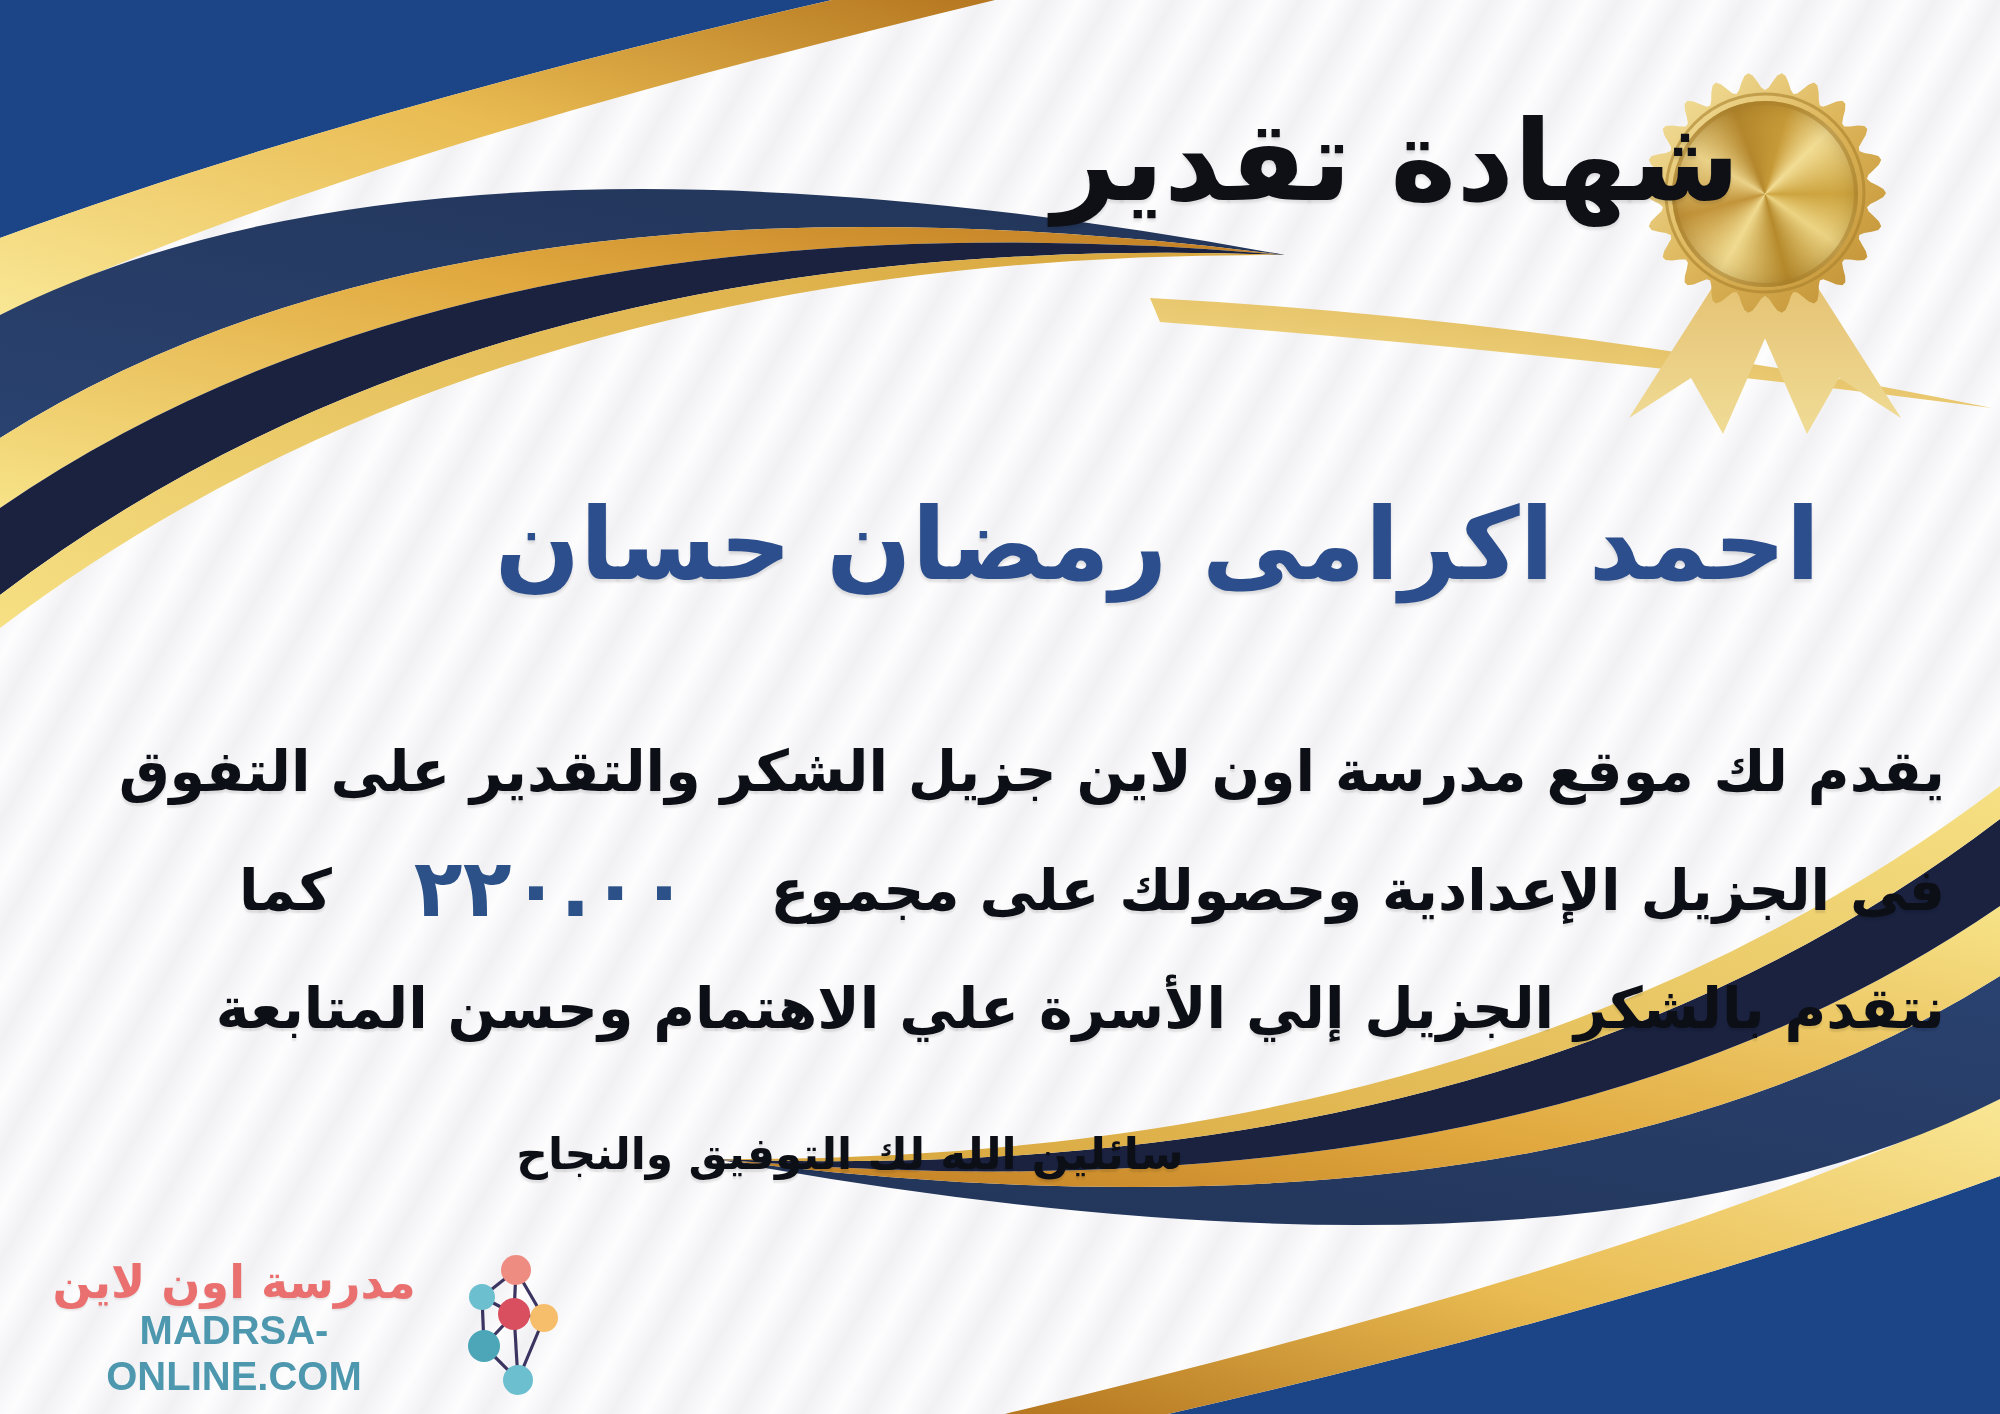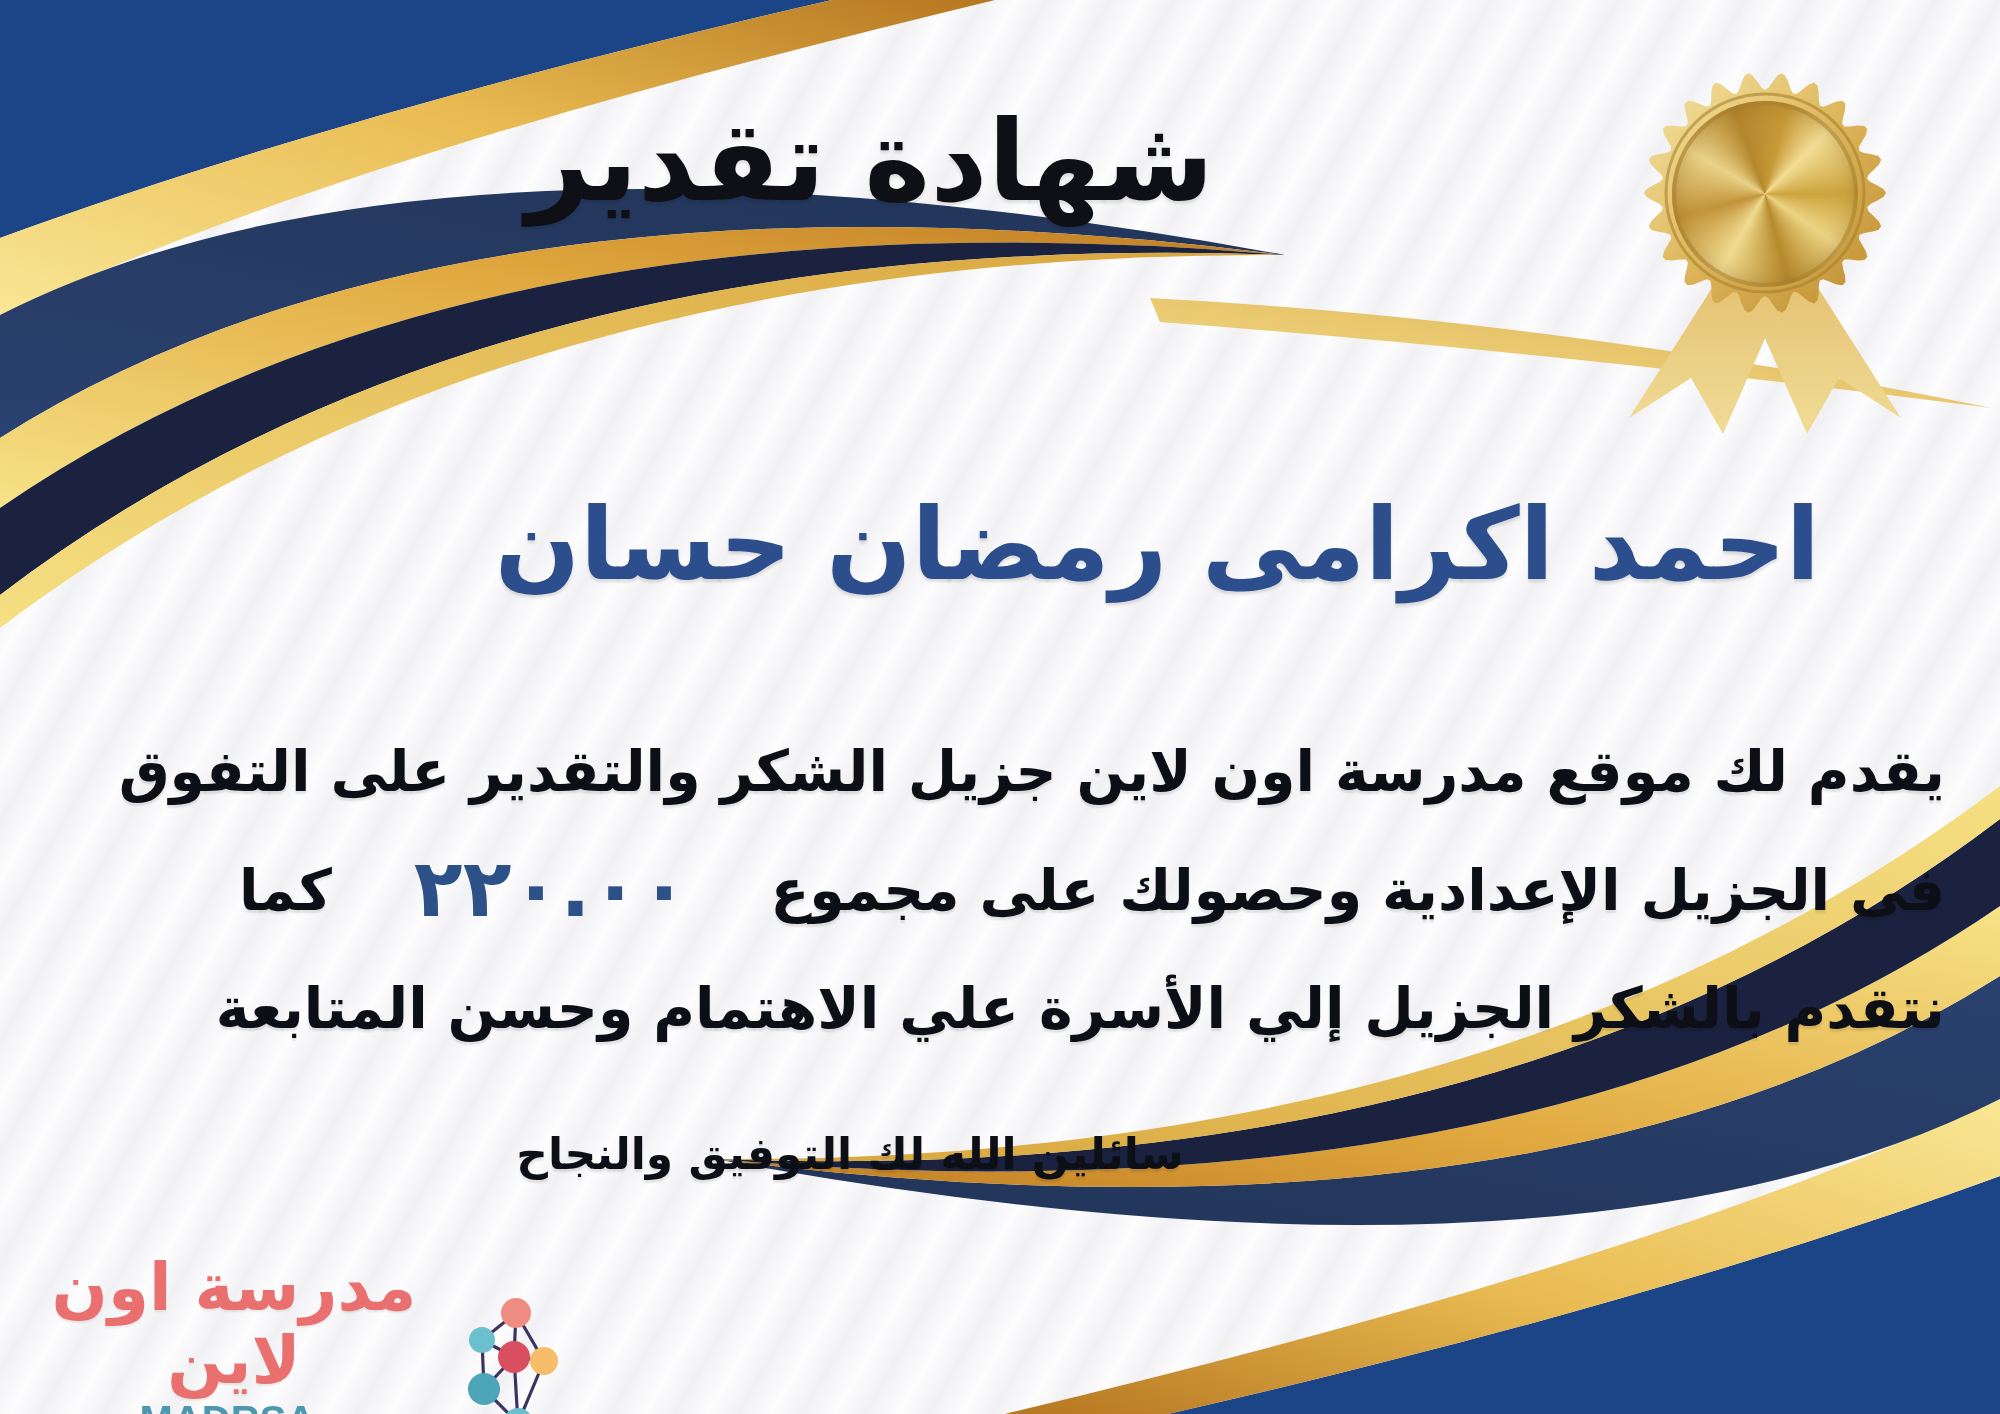--- a/index.html
+++ b/index.html
@@ -6,21 +6,21 @@
   body { background:#666; font-family:"DejaVu Sans", sans-serif; }
   .canvas {
     position:relative; width:2000px; height:1414px; overflow:hidden;
     background:
       repeating-linear-gradient(120deg, #fdfdfe 0px, #f1f1f4 26px, #fdfdfe 55px),
       #ffffff;
   }
   svg.deco { position:absolute; inset:0; width:2000px; height:1414px; display:block; }
 
   .title {
-    position:absolute; top:96px; left:0; width:1740px; text-align:center;
+    position:absolute; top:96px; left:0; width:1740px; 
     font-size:112px; font-weight:bold; color:#0e1016; direction:rtl;
     text-shadow:0 3px 3px rgba(0,0,0,.10);
   }
   .student-name {
     position:absolute; top:486px; left:0; width:1820px; 
     font-size:100px; font-weight:bold; color:#2c4e8d; direction:rtl;
     text-shadow:0 3px 3px rgba(0,0,0,.12);
   }
   .body-text {
     position:absolute; top:712px; left:55px; right:55px; text-align:right;
@@ -46,21 +46,21 @@
     background:conic-gradient(from 15deg at 50% 50%,
       #c79a38, #f2dd95 30deg, #cda43f 75deg, #ecd484 110deg, #b68a2c 150deg,
       #f0db90 195deg, #c2943a 240deg, #ead289 285deg, #b4872d 325deg, #c79a38 360deg);
     box-shadow: inset 0 0 0 4px rgba(170,128,44,.55), inset 0 0 22px rgba(110,75,12,.35);
   }
 
   
   .logo { position:absolute; left:28px; top:1252px; display:flex; align-items:center; gap:12px; }
   .logo-texts { width:412px; text-align:center; }
   .logo-ar {
-    font-size:66px; font-weight:bold; color:#ea7070; direction:rtl; line-height:1.1;
+    font-size:46px; font-weight:bold; color:#ea7070; direction:rtl; line-height:1.1;
     text-shadow:0 2px 2px rgba(0,0,0,.08);
   }
   .logo-en {
     font-family:"Liberation Sans", sans-serif; font-size:40px; font-weight:bold;
     color:#4d98ae; letter-spacing:0px; line-height:1.15;
   }
   .logo-icon { width:108px; height:152px; }
 </style>
 </head>
 <body>

